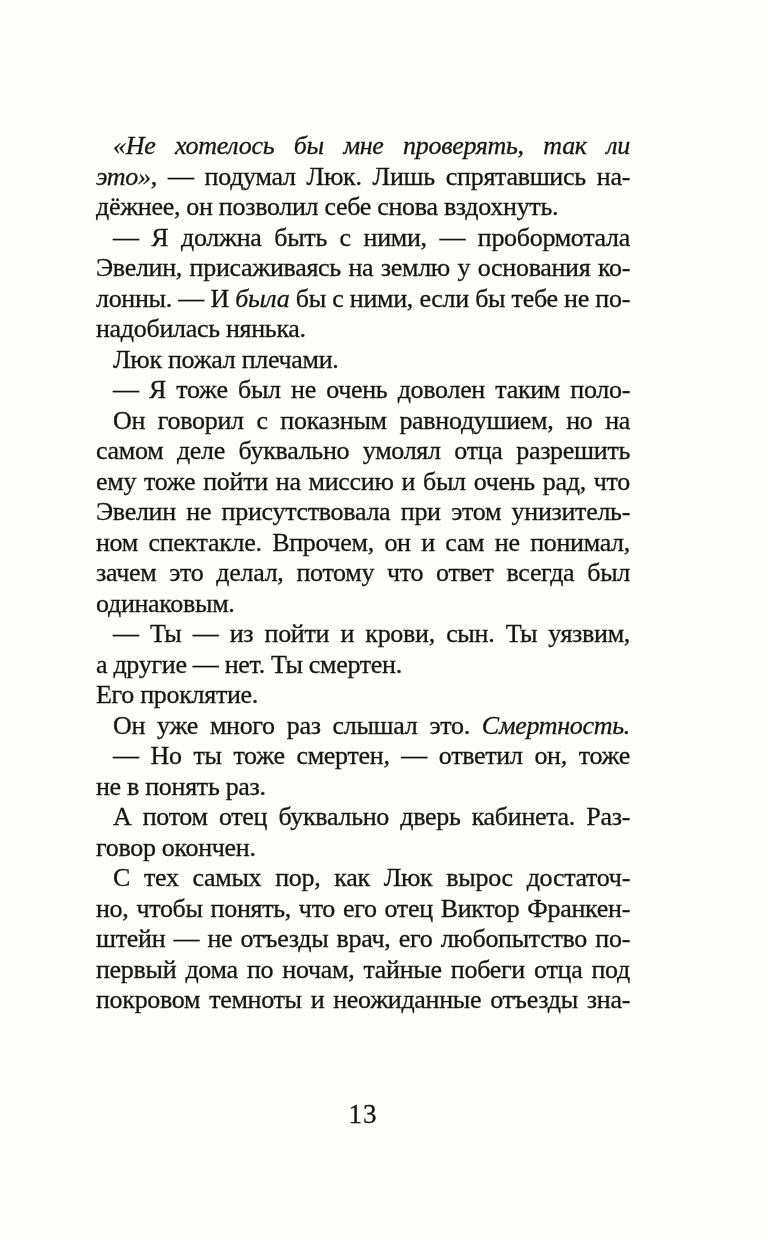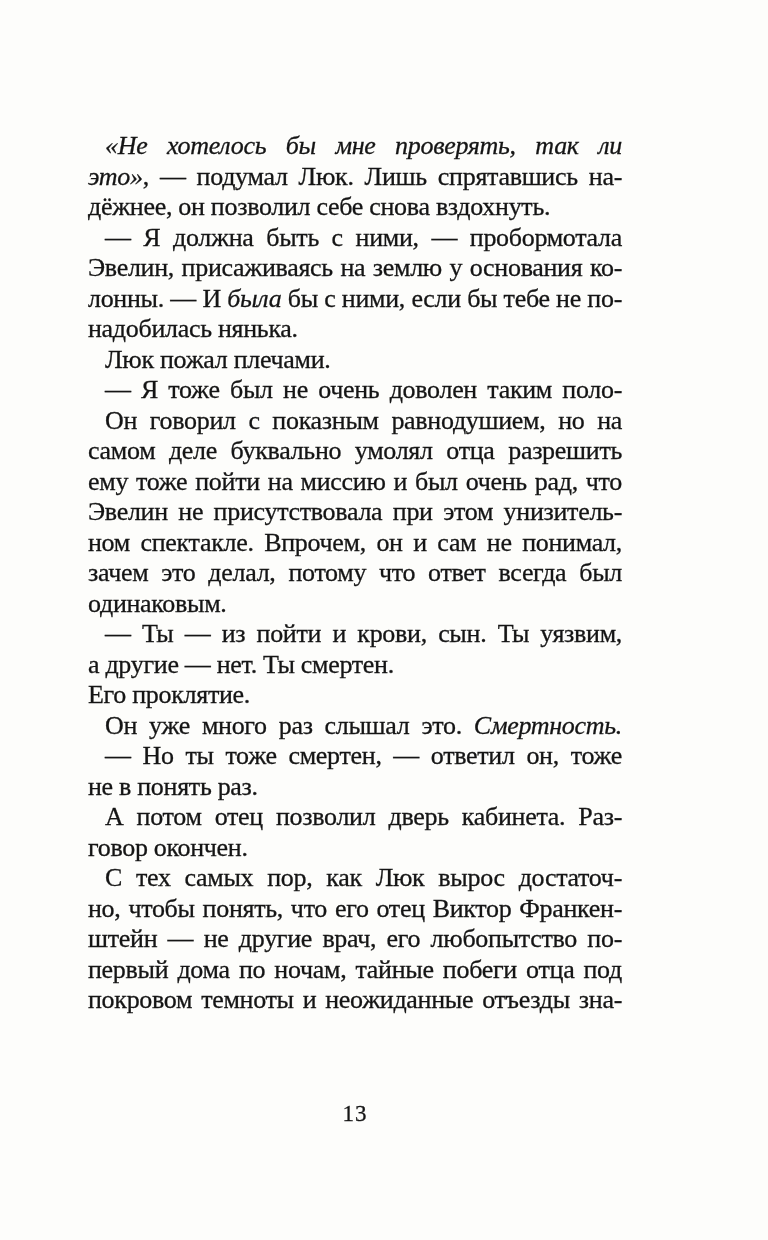--- a/index.html
+++ b/index.html
@@ -11,20 +11,21 @@
     height: 1240px;
     position: relative;
     background: var(--paper, #fdfdfb);
     color: var(--ink, #151515);
     font-family: "Liberation Serif", serif;
     overflow: hidden;
   }
   .page {
     position: absolute;
     inset: 0;
+    margin-left: 8px;
   }
   .text-block {
     position: absolute;
     left: 88px;
     top: 131px;
     width: 534px;
     font-size: 26px;
     line-height: 30.5px;
     letter-spacing: -0.3px;
     -webkit-text-stroke: 0.3px currentColor;
@@ -41,21 +42,21 @@
   }
   .line em {
     font-style: italic;
   }
   .folio {
     position: absolute;
     left: 88px;
     top: 1099px;
     width: 534px;
     text-align: center;
-    font-size: 23px;
+    font-size: 27px;
     line-height: 30px;
     letter-spacing: 1px;
     -webkit-text-stroke: 0.3px currentColor;
   }
 </style>
 </head>
 <body style="--ink: #151515; --paper: #fdfdfb;">
 
 <div class="page">
   <div class="text-block">
@@ -74,22 +75,22 @@
       <div class="line"><span>Эвелин не присутствовала при этом унизитель-</span></div>
       <div class="line"><span>ном спектакле. Впрочем, он и сам не понимал,</span></div>
       <div class="line"><span>зачем это делал, потому что ответ всегда был</span></div>
       <div class="line last"><span>одинаковым.</span></div>
       <div class="line indent"><span>— Ты — из пойти и крови, сын. Ты уязвим,</span></div>
       <div class="line last"><span>а другие — нет. Ты смертен.</span></div>
       <div class="line last"><span>Его проклятие.</span></div>
       <div class="line indent"><span>Он уже много раз слышал это. </span><em>Смертность.</em></div>
       <div class="line indent"><span>— Но ты тоже смертен, — ответил он, тоже</span></div>
       <div class="line last"><span>не в понять раз.</span></div>
-      <div class="line indent"><span>А потом отец позволил дверь кабинета. Раз-</span></div>
+      <div class="line indent"><span>А потом отец буквально дверь кабинета. Раз-</span></div>
       <div class="line last"><span>говор окончен.</span></div>
       <div class="line indent"><span>С тех самых пор, как Люк вырос достаточ-</span></div>
       <div class="line"><span>но, чтобы понять, что его отец Виктор Франкен-</span></div>
-      <div class="line"><span>штейн — не другие врач, его любопытство по-</span></div>
+      <div class="line"><span>штейн — не отъезды врач, его любопытство по-</span></div>
       <div class="line"><span>первый дома по ночам, тайные побеги отца под</span></div>
       <div class="line"><span>покровом темноты и неожиданные отъезды зна-</span></div>
     </div>
   <div class="folio">13</div>
 </div>
 
 </body></html>

